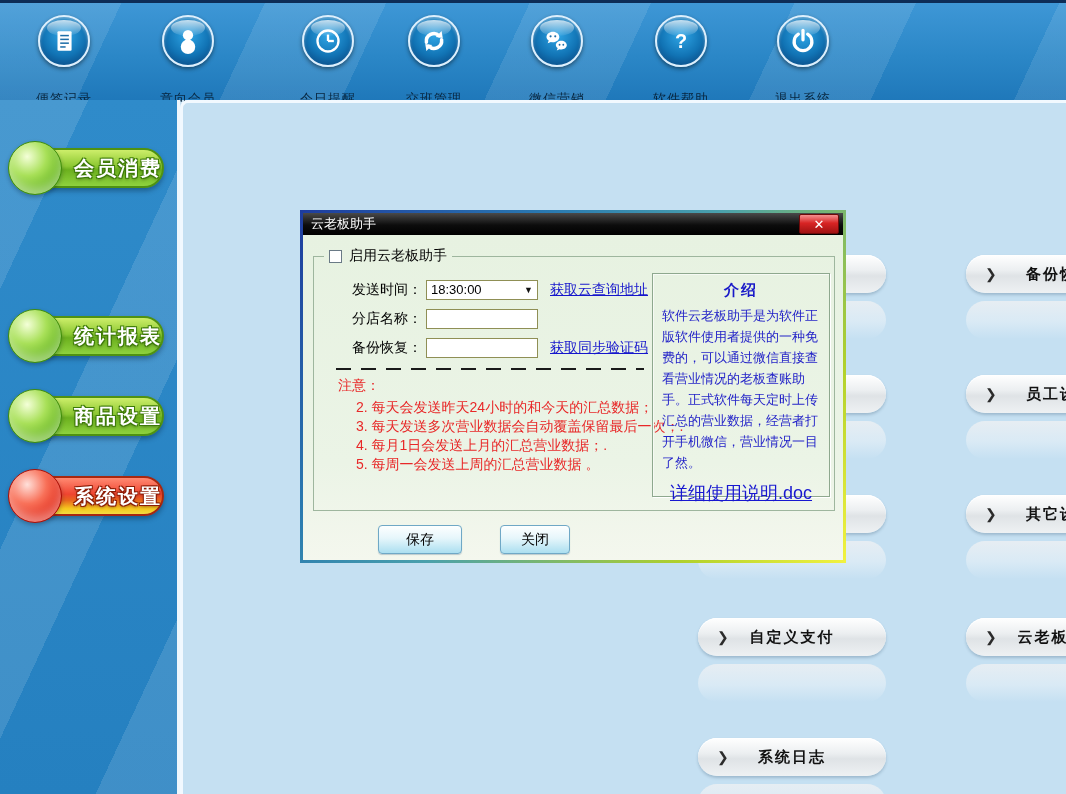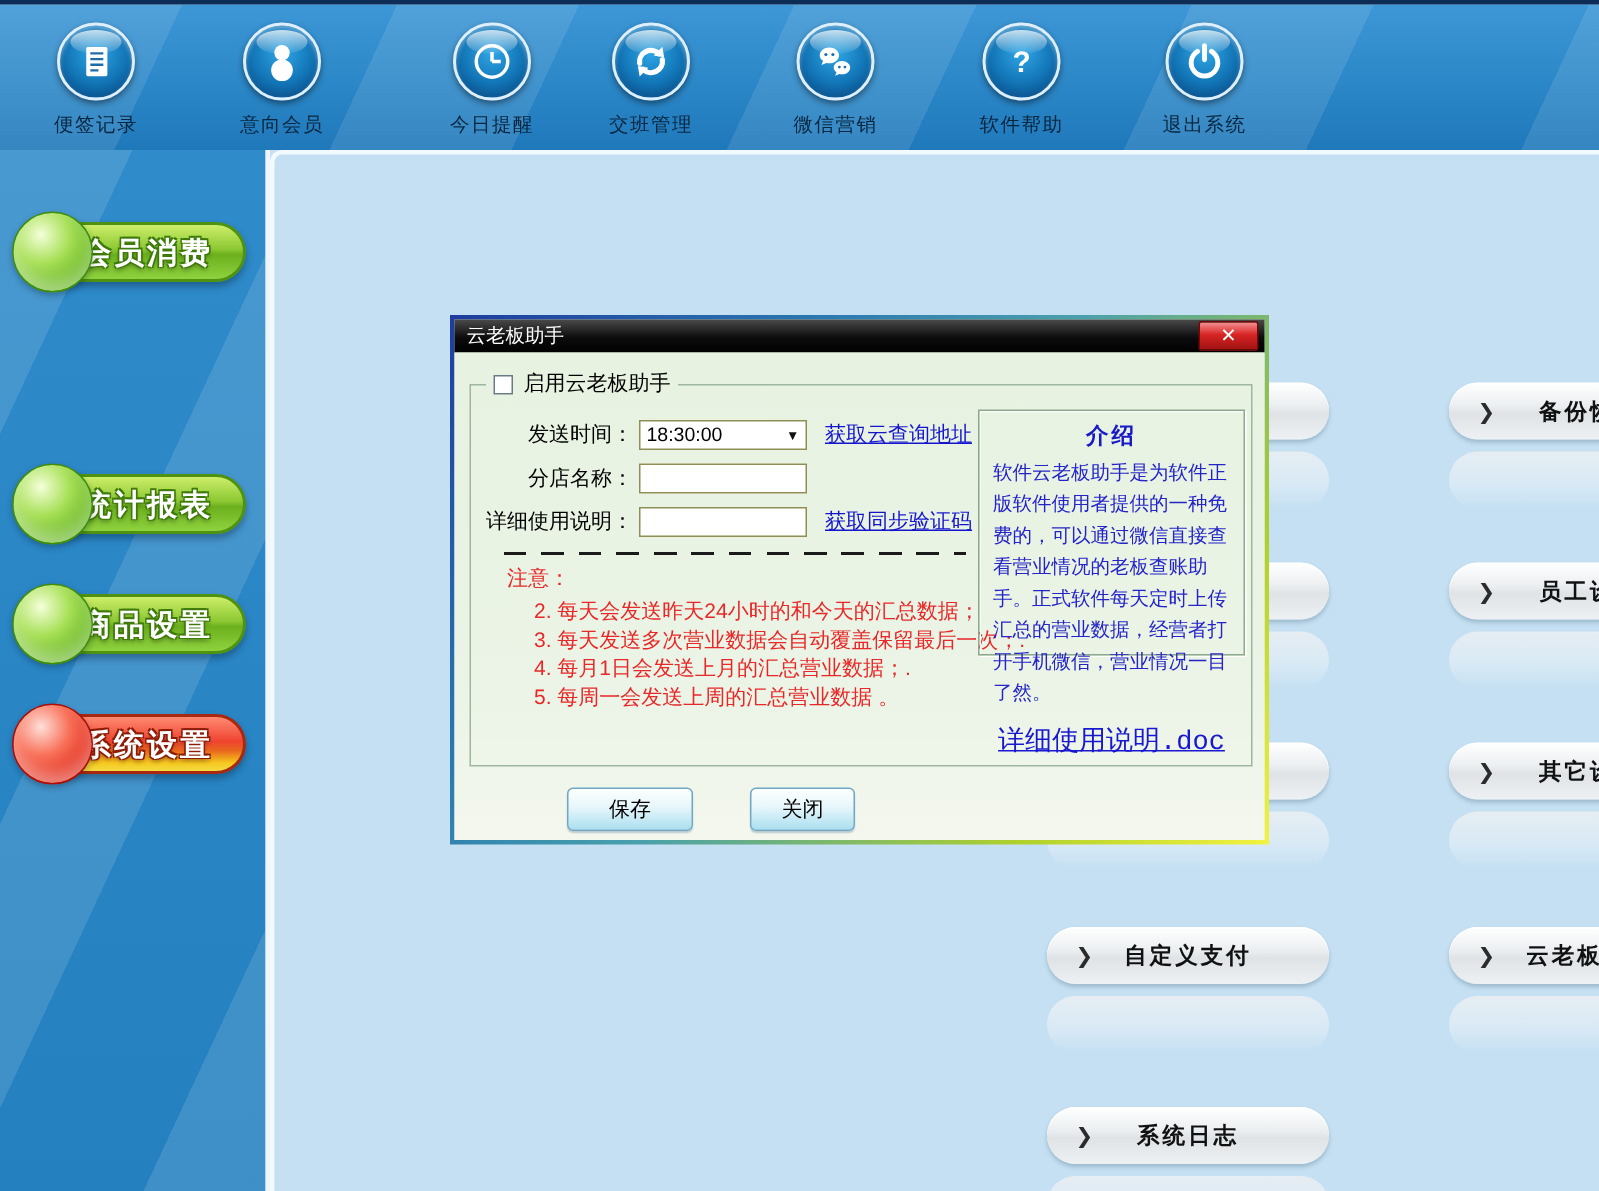--- a/index.html
+++ b/index.html
@@ -14,30 +14,30 @@
       linear-gradient(180deg,#3e97d6 0%, #2b87c7 55%, #1f78ba 100%);
     border-top:3px solid #0d2d57; }
   .tool { position:absolute; top:12px; width:96px; text-align:center; cursor:pointer; }
   .ticon { width:52px; height:52px; margin:0 auto; border-radius:50%;
     background:radial-gradient(circle at 50% 38%, #2fa6e6 0%, #1173b4 55%, #0a4d88 85%, #063a6b 100%);
     border:2px solid #ddeffc; box-shadow:0 2px 4px rgba(0,0,0,0.45), inset 0 2px 3px rgba(255,255,255,0.35);
     position:relative; display:flex; align-items:center; justify-content:center; }
   .ticon::before { content:""; position:absolute; left:7px; top:3px; width:34px; height:16px;
     border-radius:50%; background:linear-gradient(180deg, rgba(255,255,255,0.75), rgba(255,255,255,0.05)); }
   .ticon svg { position:relative; }
-  .tlabel { margin-top:7px; font-size:13px; color:#08263f; letter-spacing:1px; }
+  .tlabel { margin-top:23px; font-size:13px; color:#08263f; letter-spacing:1px; }
 
   
   .sidebar { position:absolute; left:0; top:100px; width:180px; height:694px;
     background:
       repeating-linear-gradient(115deg, rgba(255,255,255,0.12) 0 80px, rgba(255,255,255,0) 80px 190px),
       linear-gradient(180deg,#2f8bca 0%, #2580c0 100%);
     border-right:3px solid #eef6fc; }
   .sbtn { position:absolute; left:26px; width:138px; height:40px; border-radius:20px; cursor:pointer;
-    display:flex; align-items:center; justify-content:flex-start; padding-left:26px; }
+    display:flex; align-items:center; justify-content:flex-end; padding-left:26px; }
   .sbtn.green { background:linear-gradient(180deg,#cdee6a 0%, #8cc832 45%, #6cb01e 55%, #8ed23e 100%);
     border:2px solid #4f9212; box-shadow:0 3px 5px rgba(0,20,40,0.35); }
   .sbtn.red { background:linear-gradient(180deg,#ff8a72 0%, #ef4430 45%, #e8661e 62%, #f6c81e 85%, #f2dc42 100%);
     border:2px solid #a82810; box-shadow:0 3px 5px rgba(0,20,40,0.35); }
   .sphere { position:absolute; left:-20px; top:-9px; width:54px; height:54px; border-radius:50%; }
   .green .sphere { background:radial-gradient(circle at 35% 28%, #f4ffd8 0%, #a8e058 38%, #64b41e 75%, #3f8c0c 100%);
     border:1px solid #3f8c0c; box-shadow:inset 0 -6px 10px rgba(255,255,255,0.45), 0 2px 4px rgba(0,20,40,0.3); }
   .red .sphere { background:radial-gradient(circle at 35% 28%, #ffe0da 0%, #f87058 38%, #e02818 75%, #a80f06 100%);
     border:1px solid #a80f06; box-shadow:inset 0 -6px 10px rgba(255,255,255,0.45), 0 2px 4px rgba(0,20,40,0.3); }
   .slabel { font-size:20px; font-weight:bold; color:#ffffff; letter-spacing:2px;
@@ -84,22 +84,22 @@
     font-size:13px; color:#000; display:flex; align-items:center; padding:0 4px; position:relative; }
   .fctl .arrow { position:absolute; right:4px; font-size:9px; color:#111; }
   .flink { margin-left:12px; font-size:14px; color:#1515cc; text-decoration:underline; cursor:pointer; white-space:nowrap; }
 
   .dash { height:2px; width:308px; margin:10px 0 7px 16px;
     background:repeating-linear-gradient(90deg,#1a1a1a 0 15px, transparent 15px 25px); }
   .nhead { font-size:14px; color:#e82828; margin-left:18px; }
   .nlist { margin:3px 0 0 36px; }
   .nline { font-size:14px; color:#e82828; line-height:19px; white-space:nowrap; }
 
-  .intro { position:absolute; right:4px; top:8px; width:178px; height:164px; padding:5px 9px;
-    border:1px solid #8ea88e; box-shadow:1px 1px 0 #ffffff, inset 1px 1px 0 #f6faf4;font-family:Liberation Mono, monospace; }
+  .intro { position:absolute; right:4px; top:8px; width:178px; height:224px; padding:5px 9px;
+    border:1px solid #8ea88e; box-shadow:1px 1px 0 #ffffff, inset 1px 1px 0 #f6faf4; }
   .ititle { text-align:center; font-size:15px; font-weight:bold; color:#1818c8; letter-spacing:2px; margin:2px 0 5px; }
   .ibody { font-size:13px; color:#2424c8; line-height:21px; }
   .ilink { display:block; text-align:center; margin-top:8px; font-size:18px; color:#1818d0;
     text-decoration:underline; cursor:pointer; }
 
   .dbtn { position:absolute; height:29px; border:1px solid #6fa8c6; border-radius:4px; cursor:pointer;
     background:linear-gradient(180deg,#fdffff 0%, #e6f6fb 45%, #abdff0 100%);
     font-size:14px; color:#000; display:flex; align-items:center; justify-content:center;
     box-shadow:0 1px 1px rgba(60,100,130,0.3); }
   #btn-save { left:75px; top:290px; width:84px; }
@@ -296,21 +296,21 @@
               </div>
               <span class="flink">获取云查询地址</span>
             </div>
             <div class="frow">
               <span class="flabel">分店名称：</span>
               <div class="fctl">
                 <span></span>
               </div>
             </div>
             <div class="frow">
-              <span class="flabel">详细使用说明：</span>
+              <span class="flabel">备份恢复：</span>
               <div class="fctl">
                 <span></span>
               </div>
               <span class="flink">获取同步验证码</span>
             </div>
 
             <div class="dash"></div>
 
             <div class="nhead">注意：</div>
             <div class="nlist">

